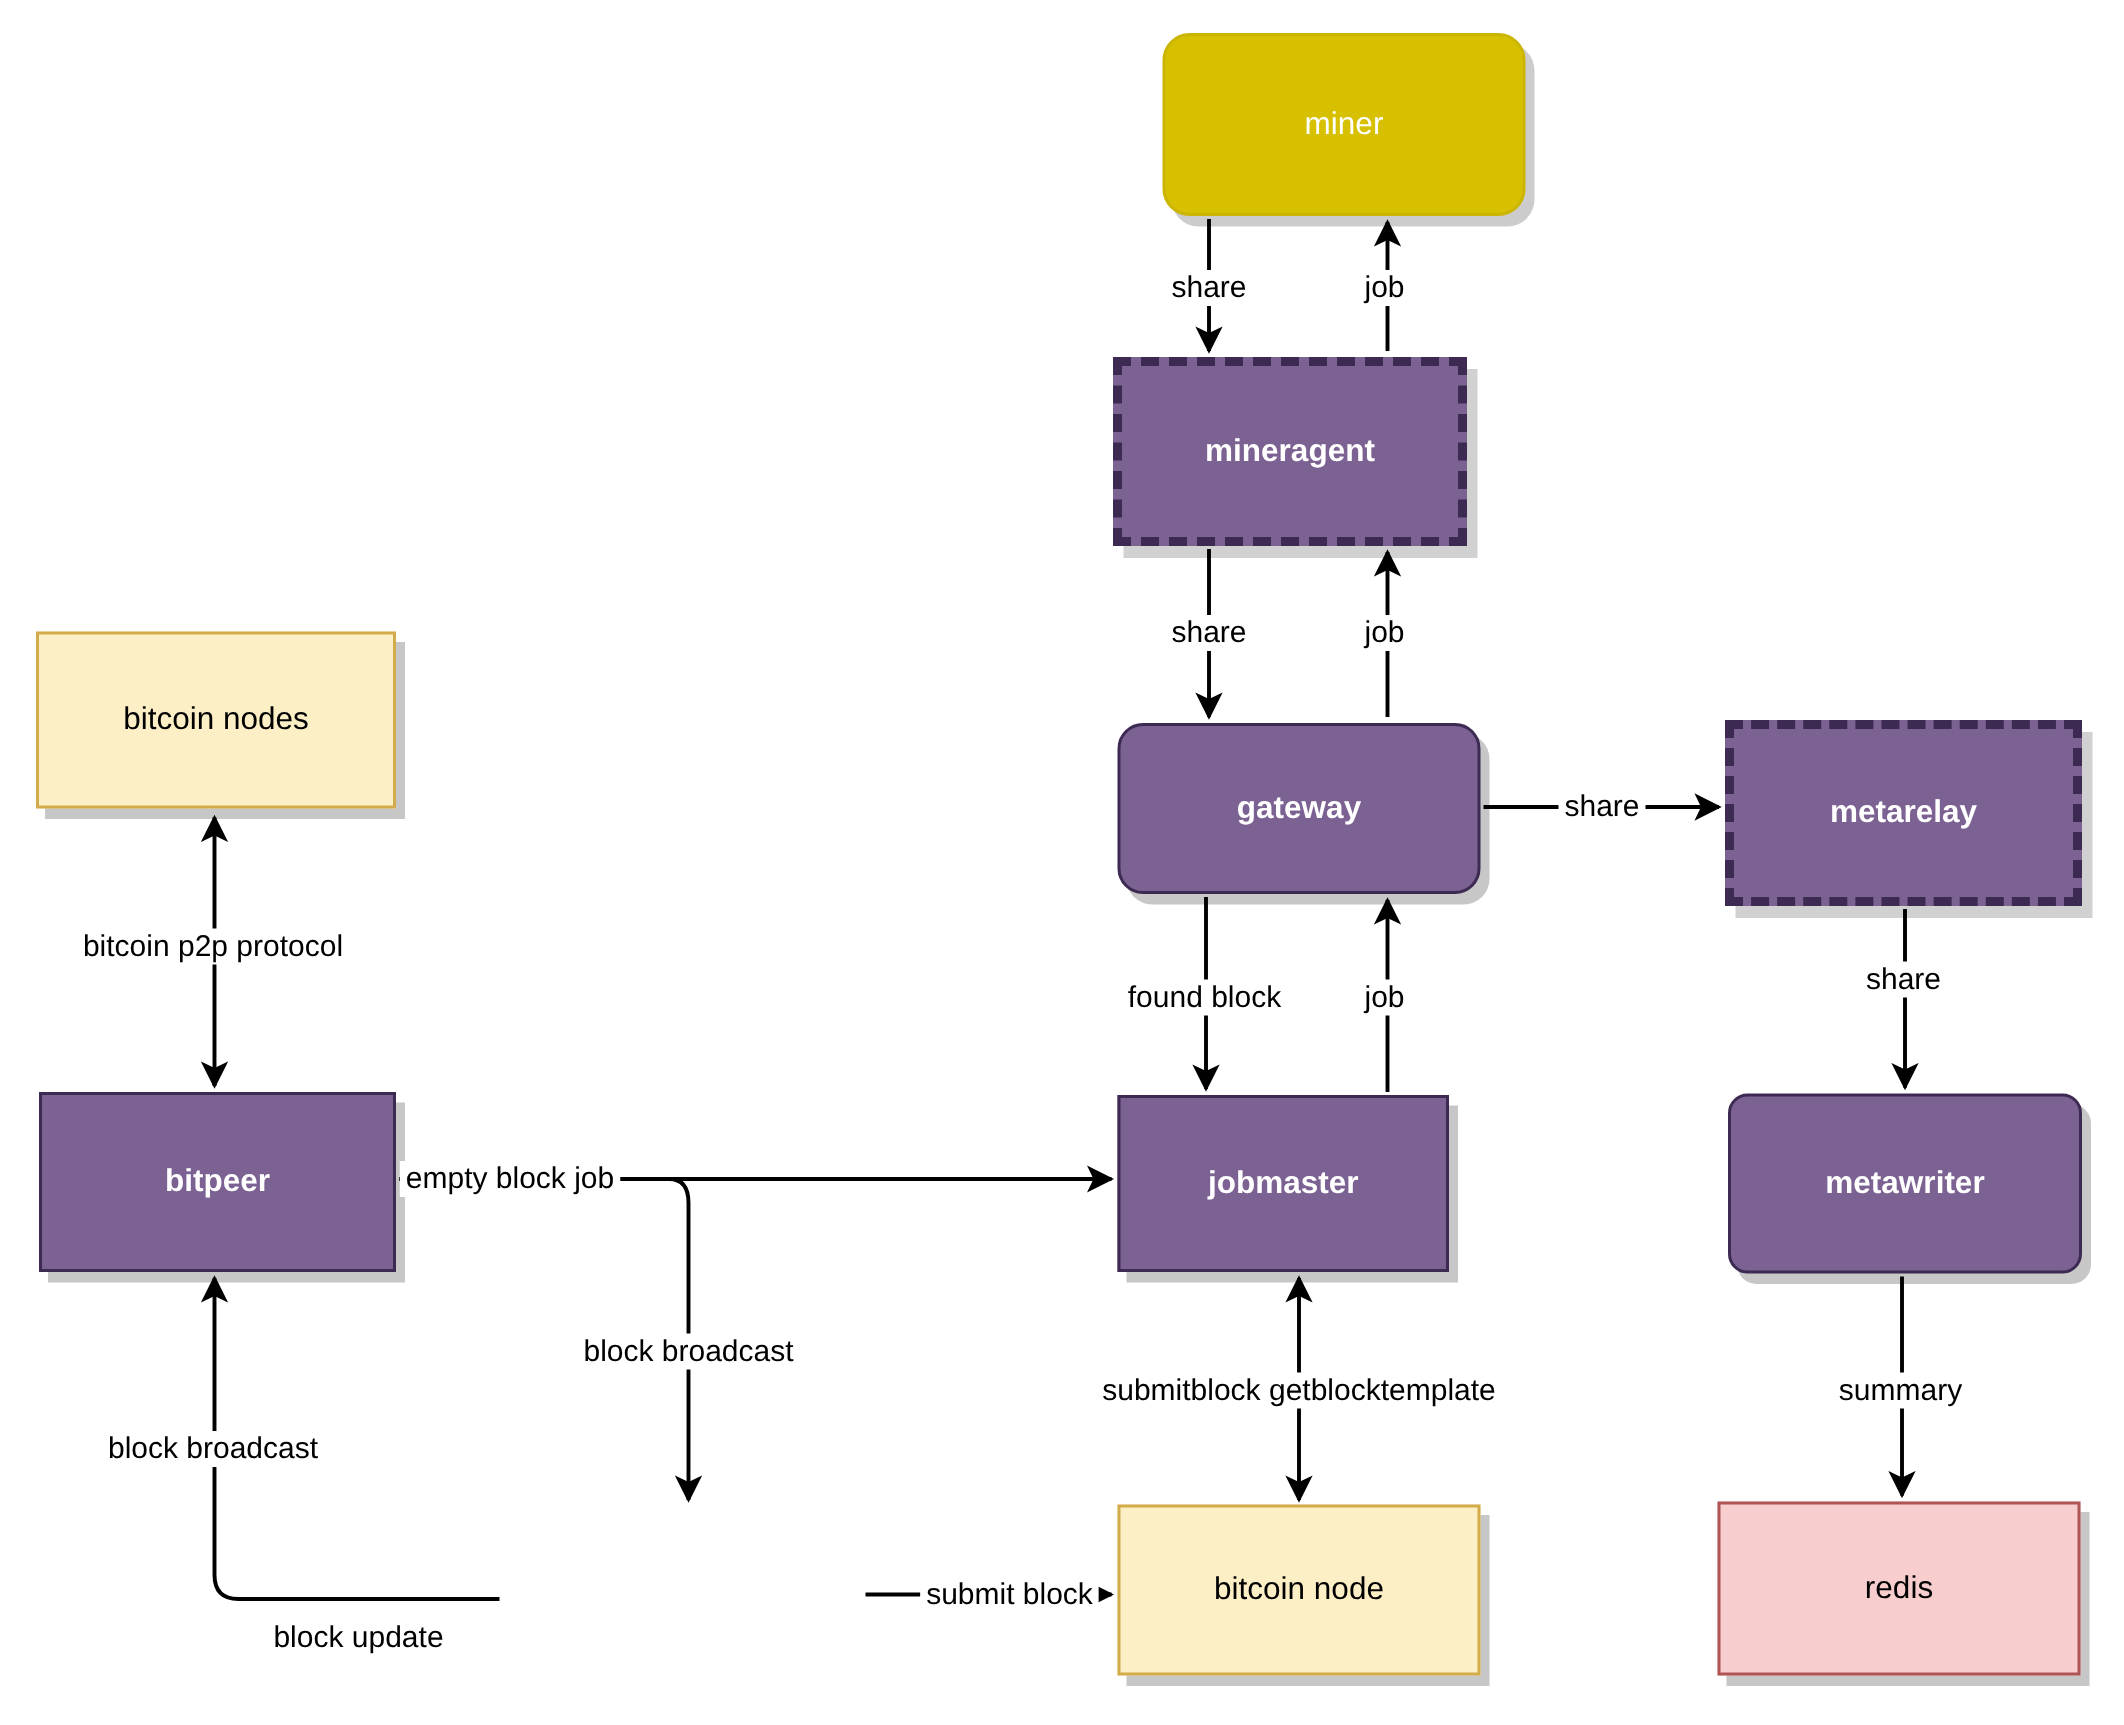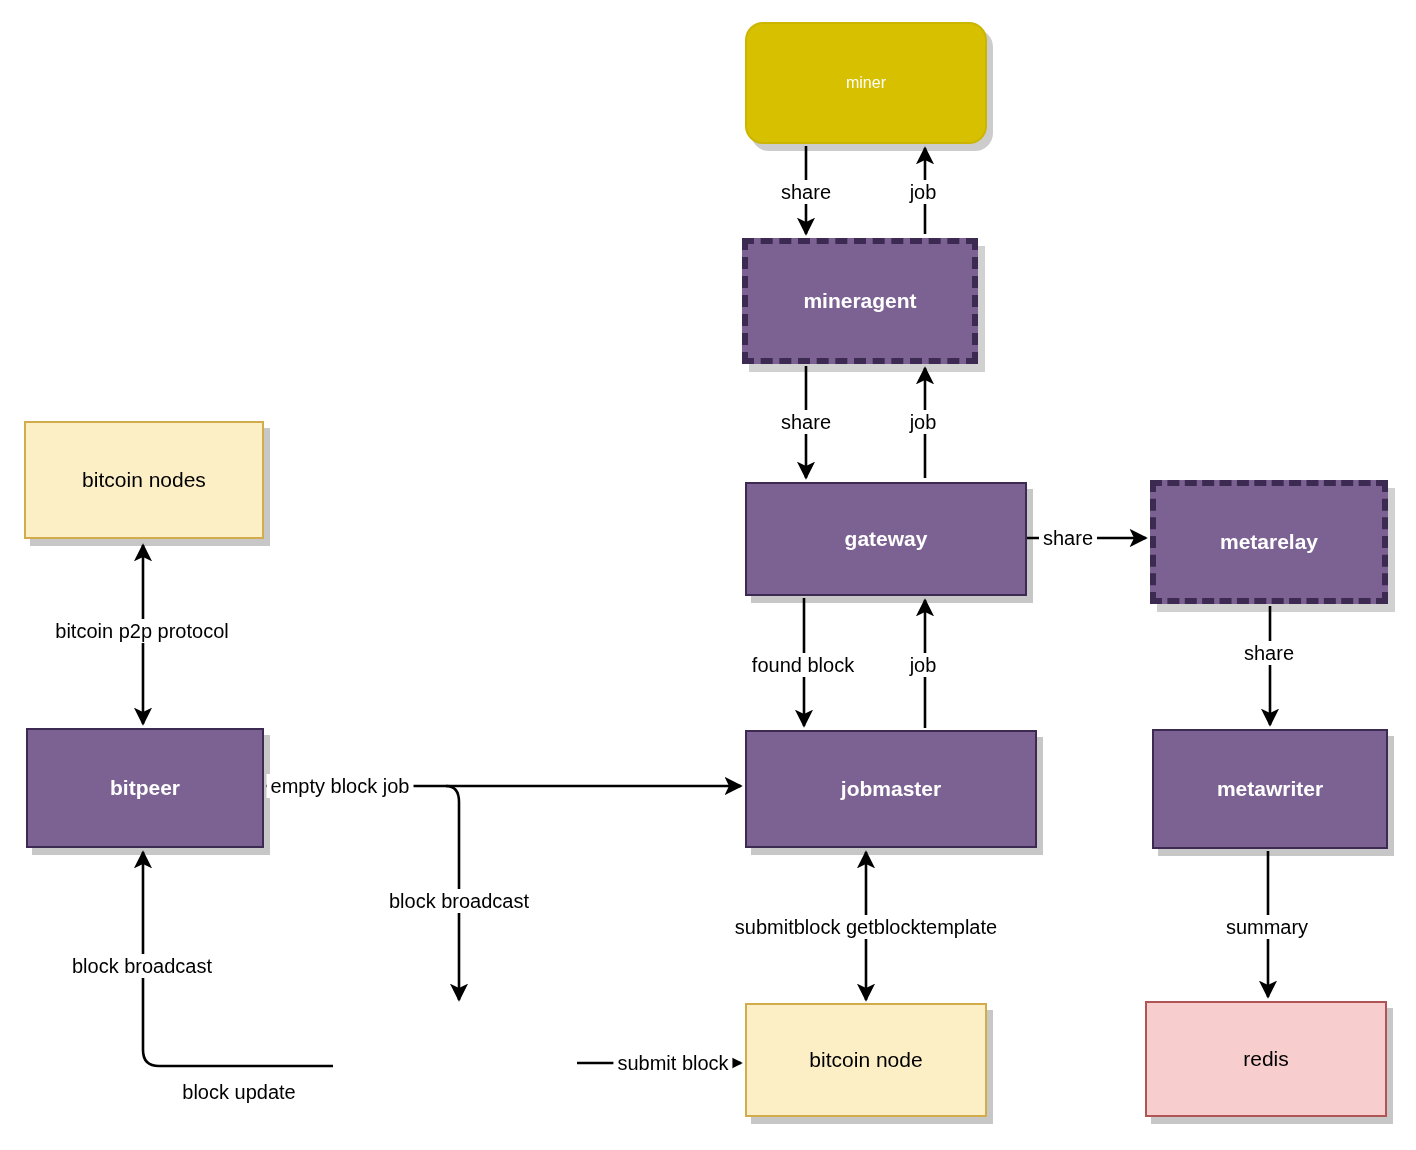--- a/index.html
+++ b/index.html
@@ -65,22 +65,23 @@
     font-size: 21px;
     box-shadow: 6px 7px 0 0 rgba(0,0,0,0.22);
   }
   
   .n-gold {
     background: #d7c000;
     border: 2px solid #cbb500;
     border-radius: 18px;
     color: #ffffff;
     font-weight: normal;
-    font-size: 16px;
+    font-size: 21px;
     box-shadow: 6px 7px 0 0 rgba(0,0,0,0.20);
+    margin-left: 30px;
   }
   
   .n-pink {
     background: #f7cdcd;
     border: 2px solid #b05555;
     color: #000000;
     font-weight: normal;
     font-size: 21px;
     box-shadow: 6px 7px 0 0 rgba(0,0,0,0.22);
   }
@@ -140,46 +141,46 @@
   </svg>
 
   <div class="node n-gold" style="left:745px; top:22px; width:242px; height:122px;">
     <span class="lbl">miner</span>
   </div>
 
   <div class="node n-purple-dash" style="left:742px; top:238px; width:236px; height:126px;">
     <span class="lbl">mineragent</span>
   </div>
 
-  <div class="node n-purple" style="left:745px; top:482px; width:282px; height:114px;">
+  <div class="node n-purple" style="left:745px; top:482px; width:242px; height:114px;border-radius:17px;">
     <span class="lbl">gateway</span>
   </div>
 
-  <div class="node n-purple" style="left:745px; top:730px; width:292px; height:118px;">
+  <div class="node n-purple" style="left:745px; top:730px; width:221px; height:118px;">
     <span class="lbl">jobmaster</span>
   </div>
 
   <div class="node n-cream" style="left:745px; top:1003px; width:242px; height:114px;">
     <span class="lbl">bitcoin node</span>
   </div>
 
   <div class="node n-cream" style="left:24px; top:421px; width:240px; height:118px;">
     <span class="lbl">bitcoin nodes</span>
   </div>
 
   <div class="node n-purple" style="left:26px; top:728px; width:238px; height:120px;">
     <span class="lbl">bitpeer</span>
   </div>
 
 
   <div class="node n-purple-dash" style="left:1150px; top:480px; width:238px; height:124px;">
     <span class="lbl">metarelay</span>
   </div>
 
-  <div class="node n-purple" style="left:1152px; top:729px; width:236px; height:120px;">
+  <div class="node n-purple" style="left:1152px; top:729px; width:236px; height:120px;border-radius:13px;">
     <span class="lbl">metawriter</span>
   </div>
 
   <div class="node n-pink" style="left:1145px; top:1001px; width:242px; height:116px;">
     <span class="lbl">redis</span>
   </div>
 
   <div class="edge-label" style="left:806px; top:192px;">share</div>
   <div class="edge-label" style="left:923px; top:192px;">job</div>
   <div class="edge-label" style="left:806px; top:422px;">share</div>

